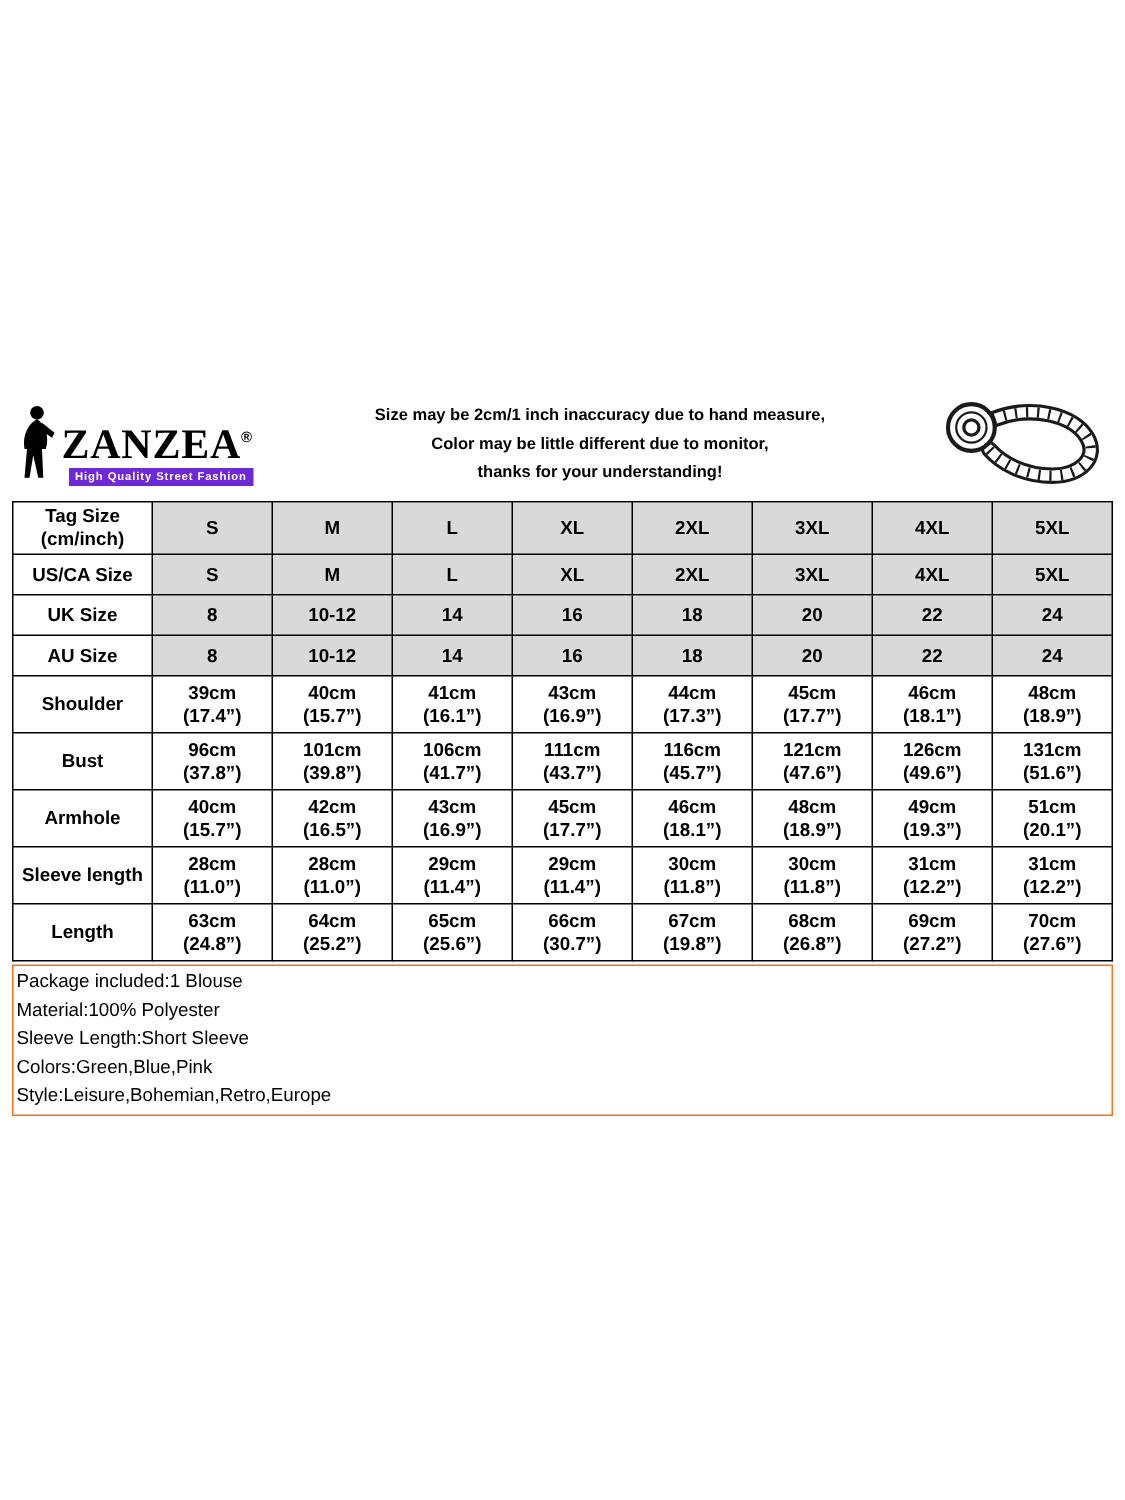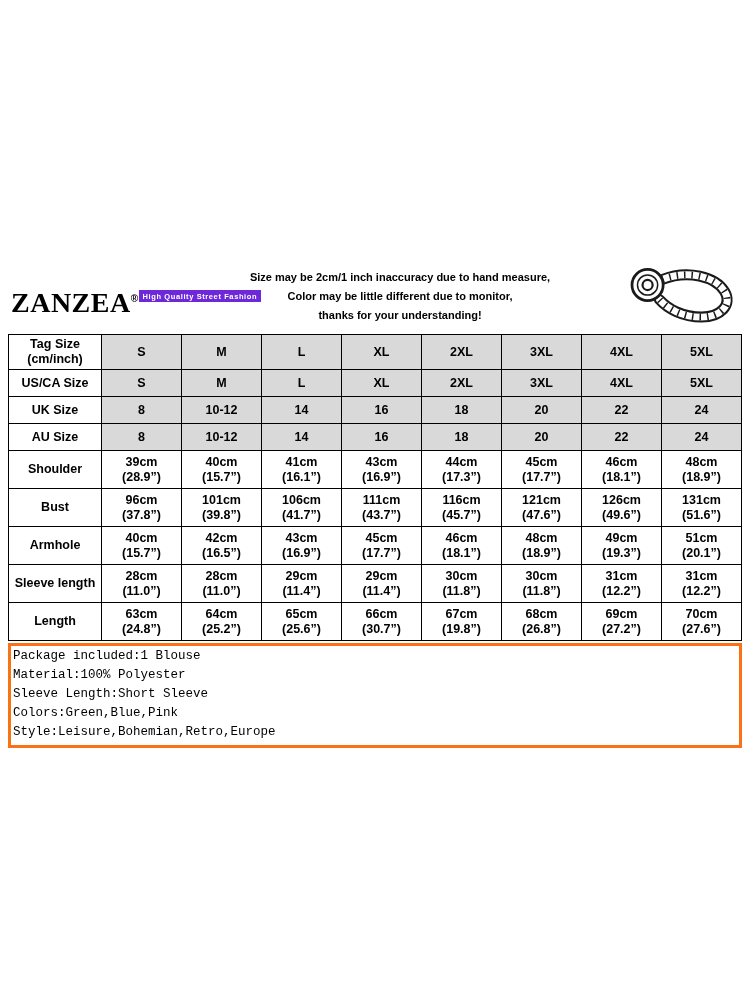--- a/index.html
+++ b/index.html
@@ -9,21 +9,21 @@
     background: #ffffff;
     font-family: "Liberation Sans", sans-serif;
     color: #000;
     position: relative;
   }
   .content { position: absolute; top: 262px; left: 8px; width: 734px; }
 
   
   .header { display: flex; align-items: center; height: 68px; margin-bottom: 4px; }
   .brand { width: 182px; display: flex; align-items: center; gap: 3px; flex-shrink: 0; }
-  .brand-text { display: flex; align-items: flex-start; margin-top: 14px; }
+  .brand-text { display: flex; flex-direction: column; align-items: flex-end; margin-top: 14px; }
   .brand-name {
     font-family: "Liberation Serif", serif;
     font-weight: bold; font-size: 28px; line-height: 1;
     letter-spacing: 0.5px; white-space: nowrap;
   }
   .brand-name sup { font-size: 10px; font-family: "Liberation Sans", sans-serif; }
   .brand-tagline {
     background: #6d28d9; color: #fff;
     font-size: 7.5px; letter-spacing: 0.6px;
     padding: 1.5px 4px; margin-top: 1px; white-space: nowrap; font-weight: bold;
@@ -40,24 +40,24 @@
     padding: 2px 1px;
     overflow: hidden;
   }
   .size-table td.g { background: #d9d9d9; }
   tr.r-tag   { height: 34px; }
   tr.r-sz    { height: 27px; }
   tr.r-meas  { height: 38px; }
 
   
   .details {
-    border: 3px solid #f97316;
+    border: 1px solid #f97316;
     margin-top: 2px;
     padding: 1px 3px 3px 2px;
-    font-size: 12.5px; line-height: 19px; font-family: Liberation Mono, monospace;
+    font-size: 12.5px; line-height: 19px;
   }
 </style>
 </head>
 <body>
 
 <div class="content">
 
   <div class="header">
     <div class="brand">
       <svg viewBox="0 0 36 64" width="30" height="56" aria-hidden="true">
@@ -134,21 +134,21 @@
         <td class="g">14</td>
         <td class="g">16</td>
         <td class="g">18</td>
         <td class="g">20</td>
         <td class="g">22</td>
         <td class="g">24</td>
       </tr>
 
       <tr class="r-meas">
         <th>Shoulder</th>
-        <td><span>39cm</span><br><span>(28.9”)</span></td>
+        <td><span>39cm</span><br><span>(17.4”)</span></td>
         <td><span>40cm</span><br><span>(15.7”)</span></td>
         <td><span>41cm</span><br><span>(16.1”)</span></td>
         <td><span>43cm</span><br><span>(16.9”)</span></td>
         <td><span>44cm</span><br><span>(17.3”)</span></td>
         <td><span>45cm</span><br><span>(17.7”)</span></td>
         <td><span>46cm</span><br><span>(18.1”)</span></td>
         <td><span>48cm</span><br><span>(18.9”)</span></td>
       </tr>
       <tr class="r-meas">
         <th>Bust</th>

